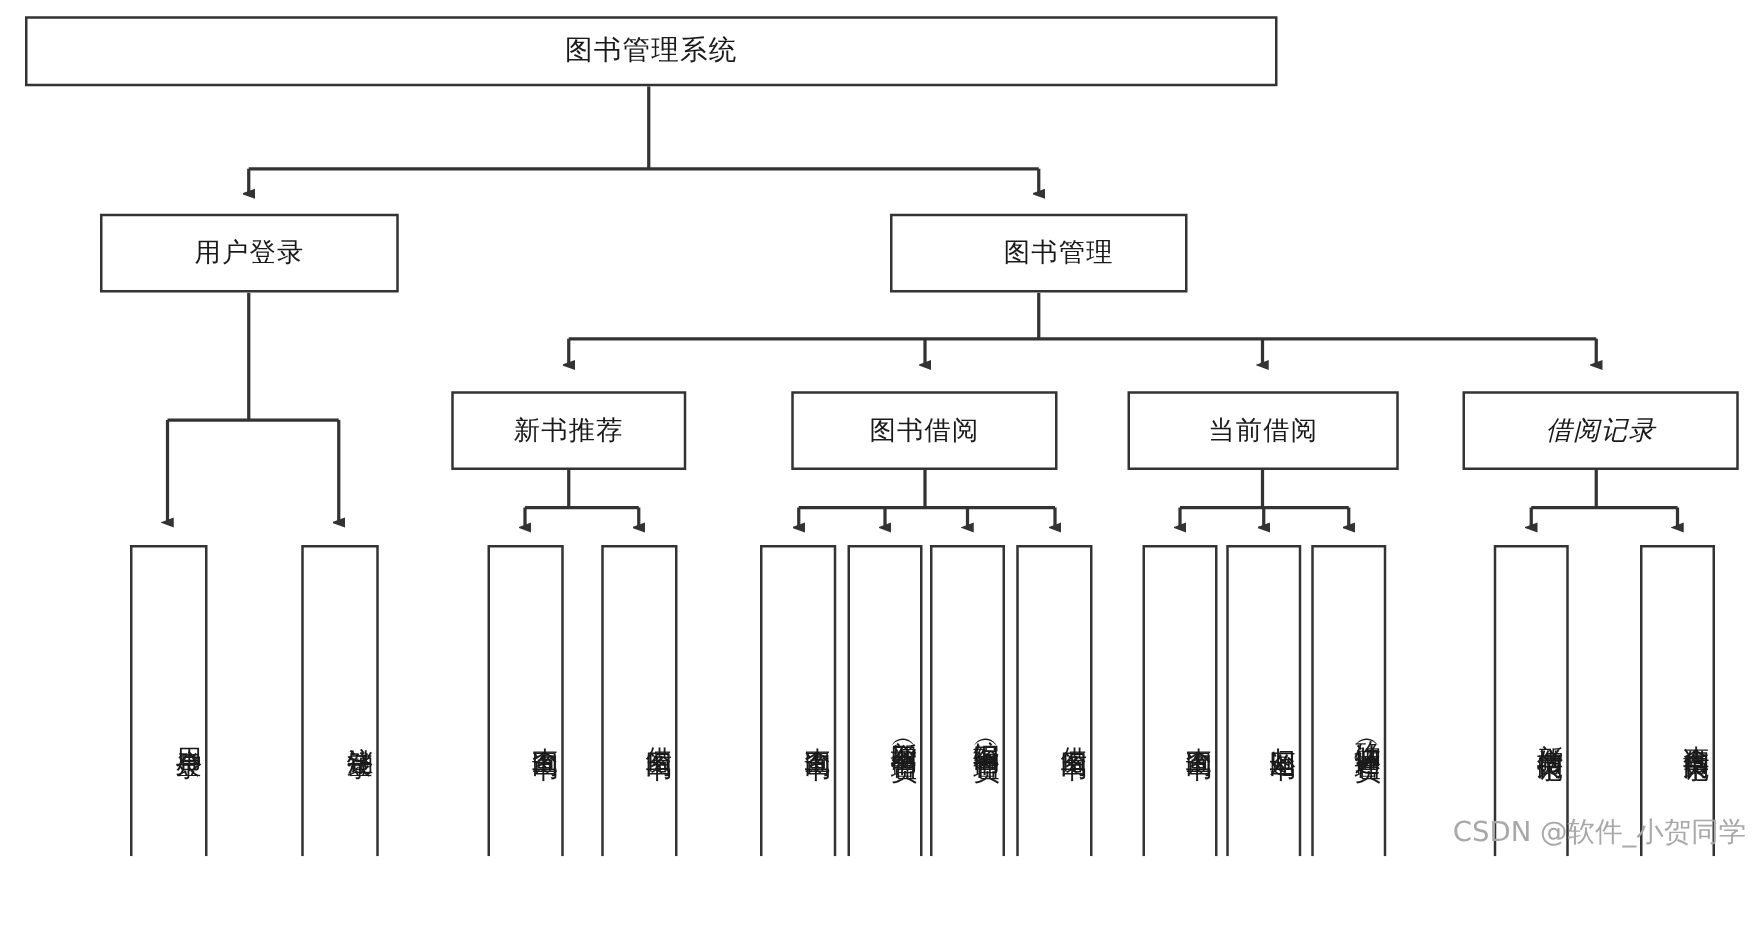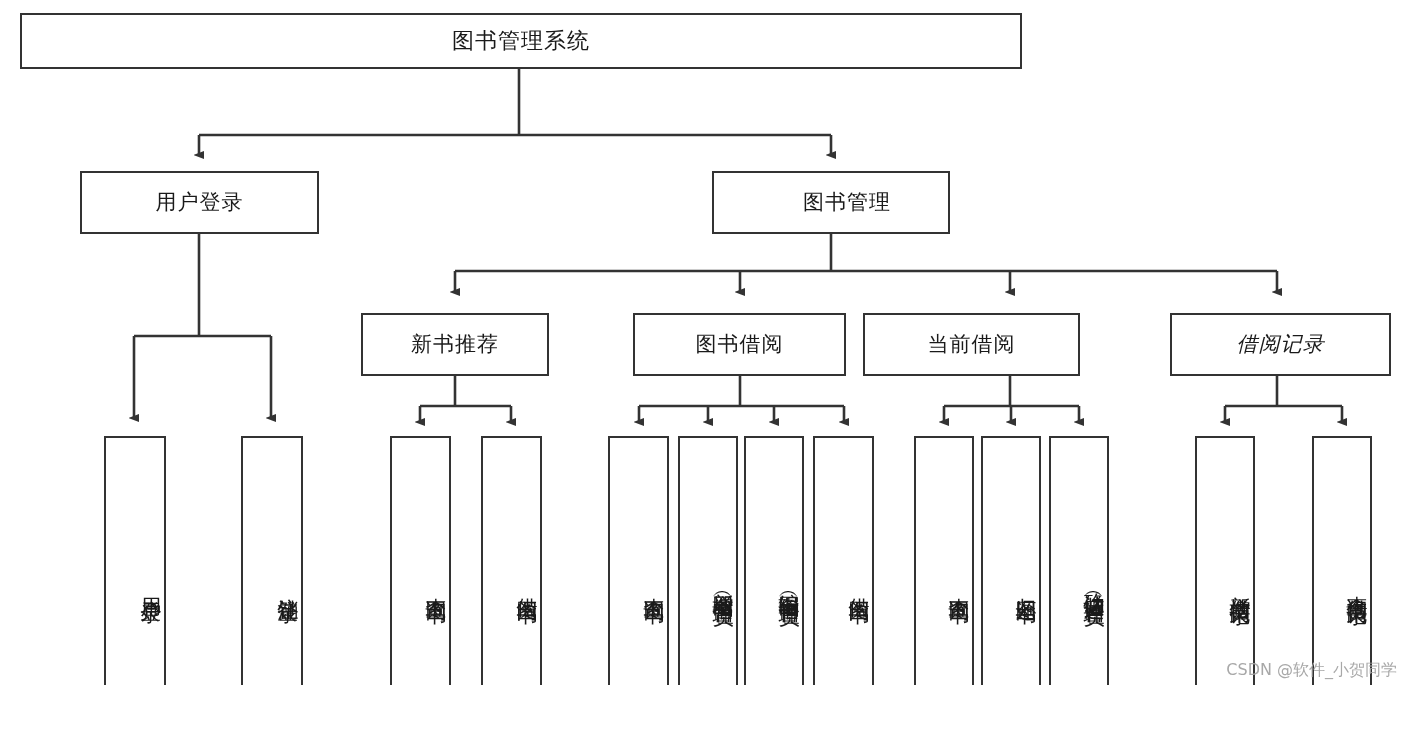--- a/index.html
+++ b/index.html
@@ -57,21 +57,21 @@
     text-align: center;
     white-space: nowrap;
   }
   #root-node {
     font-size: 22px;
   }
   #watermark {
     position: absolute;
     right: 8px;
     bottom: 4px;
-    font-size: 16px;
+    font-size: 22px;
     color: #a8a8a8;
     white-space: nowrap;
     pointer-events: none;
   }
 </style>
 </head>
 <body>
 
 <div id="diagram-root">
 
@@ -128,21 +128,21 @@
   <div class="node horizontal" id="root-node" style="left:20px; top:13px; width:1002px; height:56px;">图书管理系统</div>
 
   <div class="node horizontal" style="left:80px; top:171px; width:239px; height:63px;">用户登录</div>
 
   <div class="node horizontal" style="left:712px; top:171px; width:238px; height:63px;padding-left:32px;">图书管理</div>
 
   <div class="node horizontal" style="left:361px; top:313px; width:188px; height:63px;">新书推荐</div>
 
   <div class="node horizontal" style="left:633px; top:313px; width:213px; height:63px;">图书借阅</div>
 
-  <div class="node horizontal" style="left:863px; top:313px; width:217px; height:63px;">当前借阅</div>
+  <div class="node horizontal" style="left:902px; top:313px; width:217px; height:63px;">当前借阅</div>
 
   <div class="node horizontal" style="left:1170px; top:313px; width:221px; height:63px;font-style:italic;">借阅记录</div>
 
   <div class="node vertical" style="left:104px; top:436px; width:62px; height:298px;">
     <span class="label">用户登录</span>
   </div>
 
   <div class="node vertical" style="left:241px; top:436px; width:62px; height:298px;">
     <span class="label">注销登录</span>
   </div>

